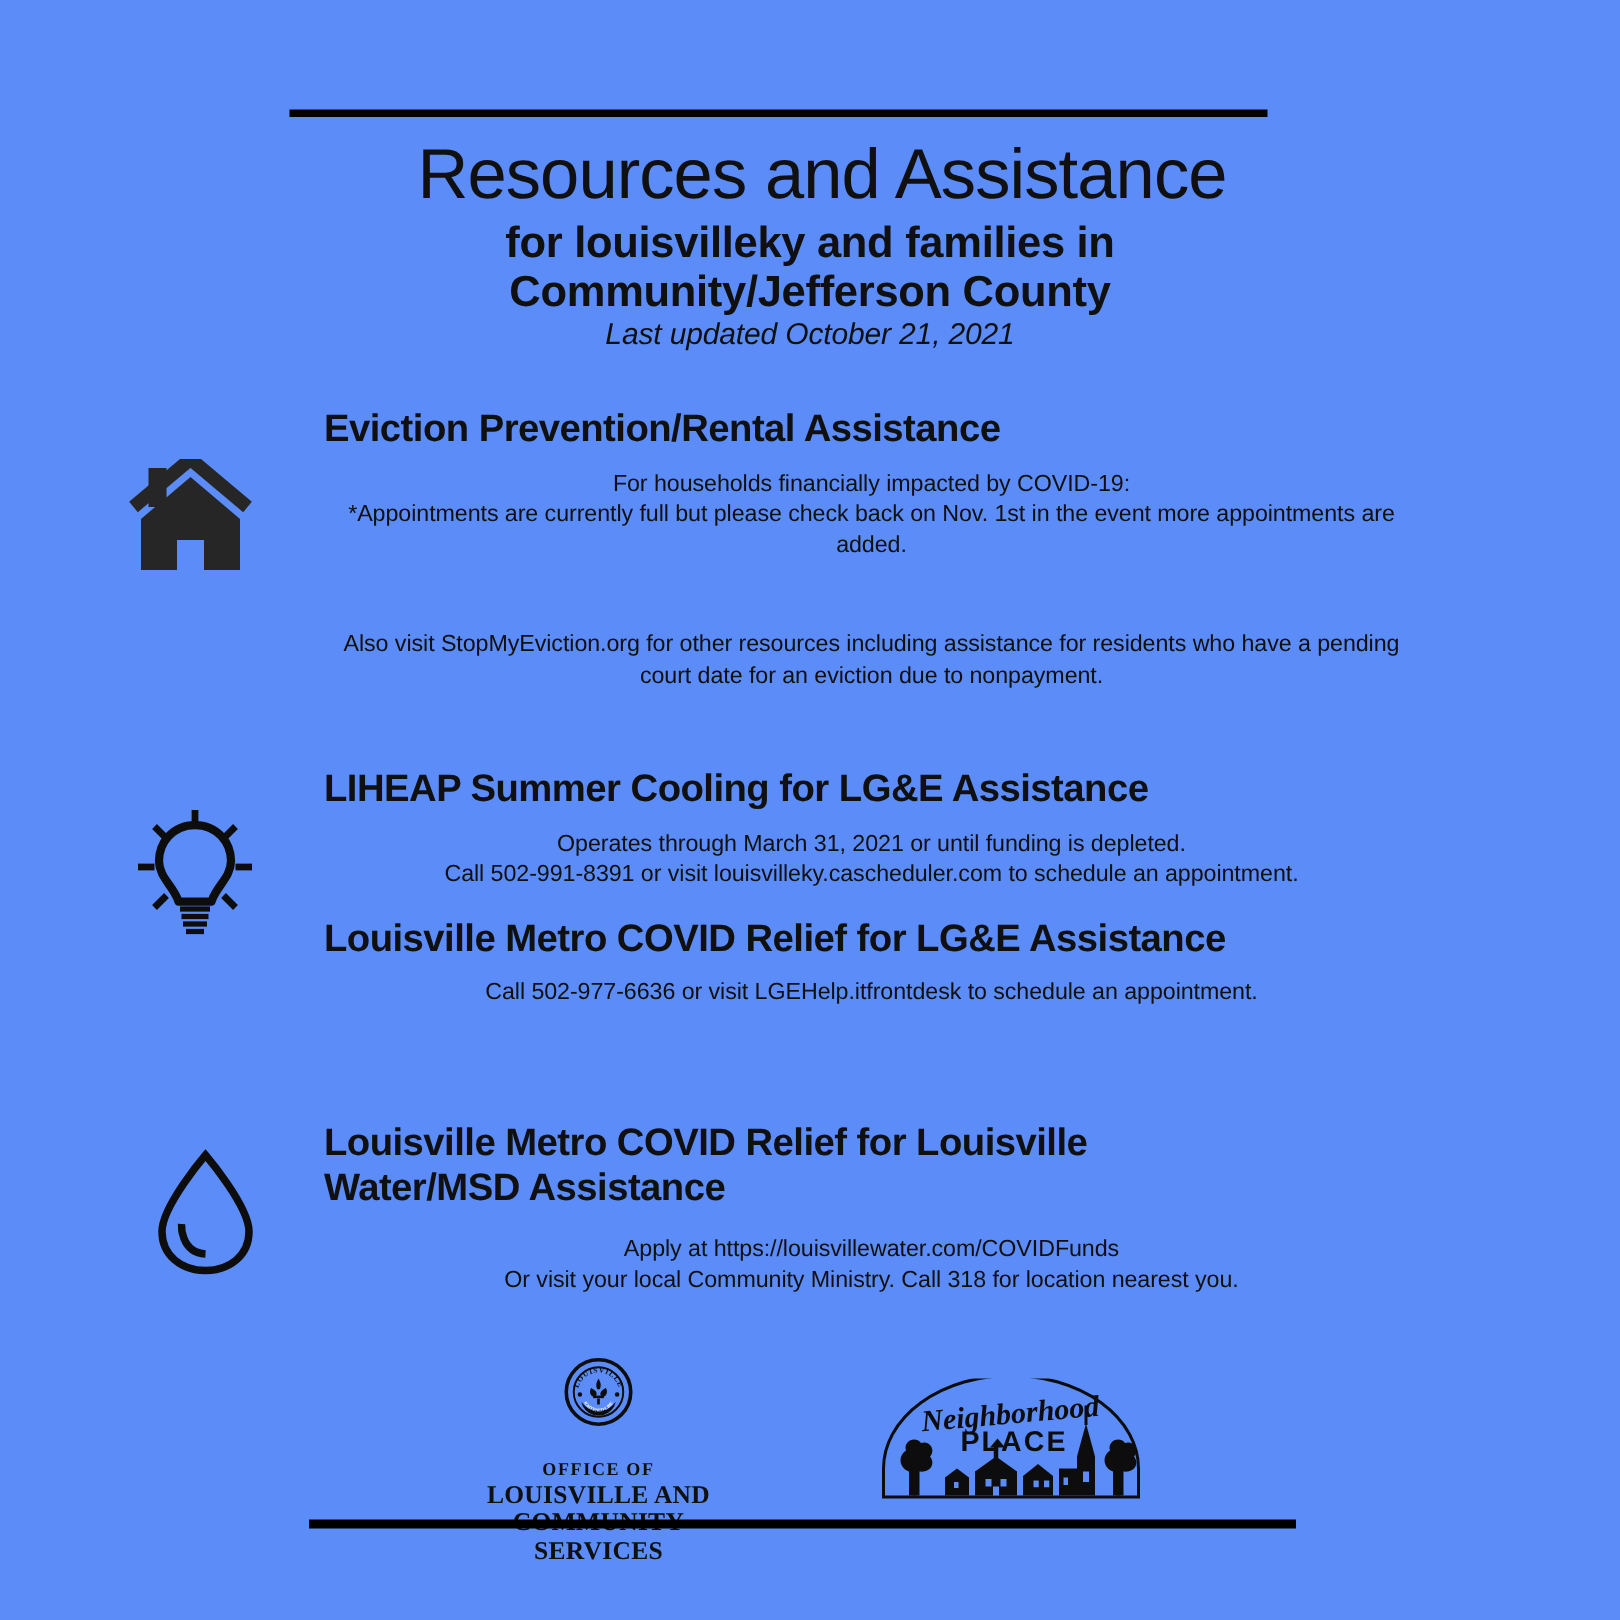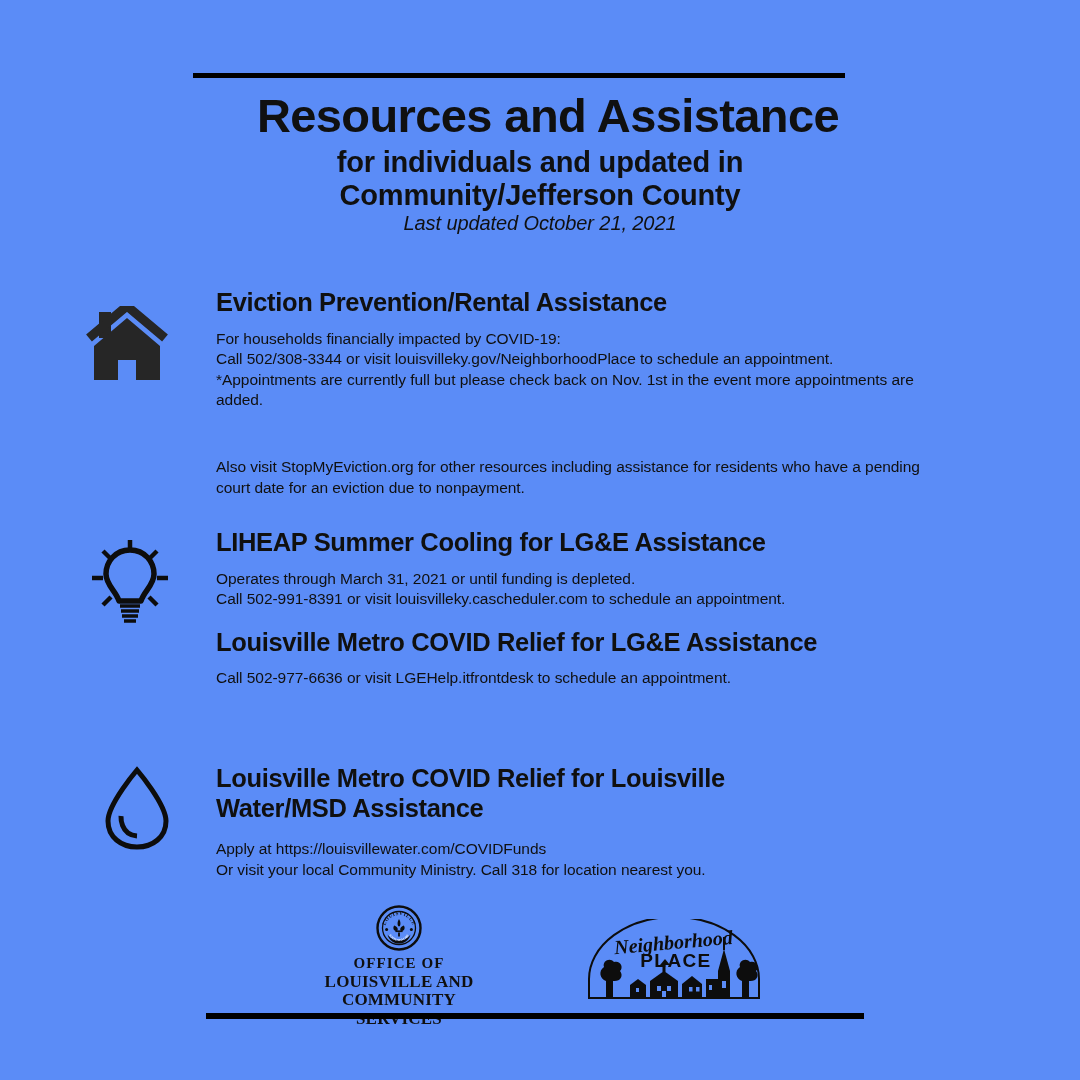--- a/index.html
+++ b/index.html
@@ -42,21 +42,21 @@
   
   .header {
     position: absolute;
     left: 0;
     top: 92px;
     width: 1080px;
     text-align: center;
   }
   .title-main {
     font-size: 47px;
-    font-weight: 700;
+    font-weight: 400;
     letter-spacing: -0.6px;
     line-height: 1.02;
     margin: 0;
     font-family: "Liberation Sans", sans-serif;
     padding-left: 16px;
   }
   .title-sub1 {
     font-size: 29px;
     font-weight: 700;
     line-height: 1.05;
@@ -85,35 +85,36 @@
     width: 1080px;
   }
   .sec-icon {
     position: absolute;
     left: 0;
     top: 0;
   }
   .sec-body {
     position: absolute;
     left: 216px;
-    top: 16px;
+    top: 0;
     width: 730px;
   }
   h2.sec-head {
     font-size: 25.5px;
     font-weight: 700;
     letter-spacing: -0.35px;
     line-height: 1.16;
     margin: 0;
   }
   .sec-para {
     font-size: 15.5px;
     line-height: 1.33;
     margin: 0;
     letter-spacing: -0.05px;
+    text-align: center;
   }
   .sec-para.italic {
   }
   .gap-s { height: 11px; }
   .gap-m { height: 16px; }
 
   
   .footer {
     position: absolute;
     left: 0;
@@ -127,24 +128,24 @@
     top: 0;
     width: 190px;
     text-align: center;
   }
   .seal {
     display: block;
     margin: 0 auto;
   }
   .orcs-office {
     font-family: "Liberation Serif", serif;
-    font-size: 15px;
+    font-size: 12px;
     font-weight: 700;
     letter-spacing: 1.1px;
-    margin-top: 4px;
+    margin-top: 21px;
   }
   .orcs-l1, .orcs-l2 {
     font-family: "Liberation Serif", serif;
     font-weight: 700;
     letter-spacing: 0.2px;
     line-height: 1.08;
   }
   .orcs-l1 { font-size: 17px; margin-top: 1px; }
   .orcs-l2 { font-size: 17px; }
 
@@ -157,41 +158,40 @@
 </style>
 </head>
 <body style="background: rgb(91, 140, 247); color: rgb(16, 16, 16);">
 
 <div class="poster">
 
   <div class="rule-top"></div>
 
   <div class="header">
     <h1 class="title-main">Resources and Assistance</h1>
-    <div class="title-sub1">for individuals and updated in</div>
+    <div class="title-sub1">for louisvilleky and families in</div>
     <div class="title-sub2">Community/Jefferson County</div>
     <div class="title-updated">Last updated October 21, 2021</div>
   </div>
 
   <div class="section" style="top:272px;">
     <div class="sec-icon" style="left:86px; top:34px;">
       <svg width="82" height="78" viewBox="0 0 82 78" aria-hidden="true">
 
         <rect x="13" y="6" width="12" height="26" fill="#262626"></rect>
 
         <path d="M3,32 L41,0 L79,32" fill="none" stroke="#262626" stroke-width="9" stroke-linejoin="miter"></path>
 
         <path d="M41,12 L74,40 L74,74 L50,74 L50,54 L32,54 L32,74 L8,74 L8,40 Z" fill="#262626"></path>
       </svg>
     </div>
     <div class="sec-body">
       <h2 class="sec-head">Eviction Prevention/Rental Assistance</h2>
       <div class="gap-s"></div>
       <p class="sec-para">For households financially impacted by COVID-19:</p>
-      <p class="sec-para">Call 502/308-3344 or visit louisvilleky.gov/NeighborhoodPlace to schedule an appointment.</p>
       <p class="sec-para italic">*Appointments are currently full but please check back on Nov. 1st in the event more appointments are added.</p>
       <div style="height:46px;"></div>
       <p class="sec-para">Also visit StopMyEviction.org for other resources including assistance for residents who have a pending court date for an eviction due to nonpayment.</p>
     </div>
   </div>
 
   <div class="section" style="top:512px;">
     <div class="sec-icon" style="left:90px; top:26px;">
       <svg width="80" height="90" viewBox="0 0 80 90" aria-hidden="true">
         <g stroke="#0d0d0d" stroke-width="4.5" stroke-linecap="butt" fill="none">

